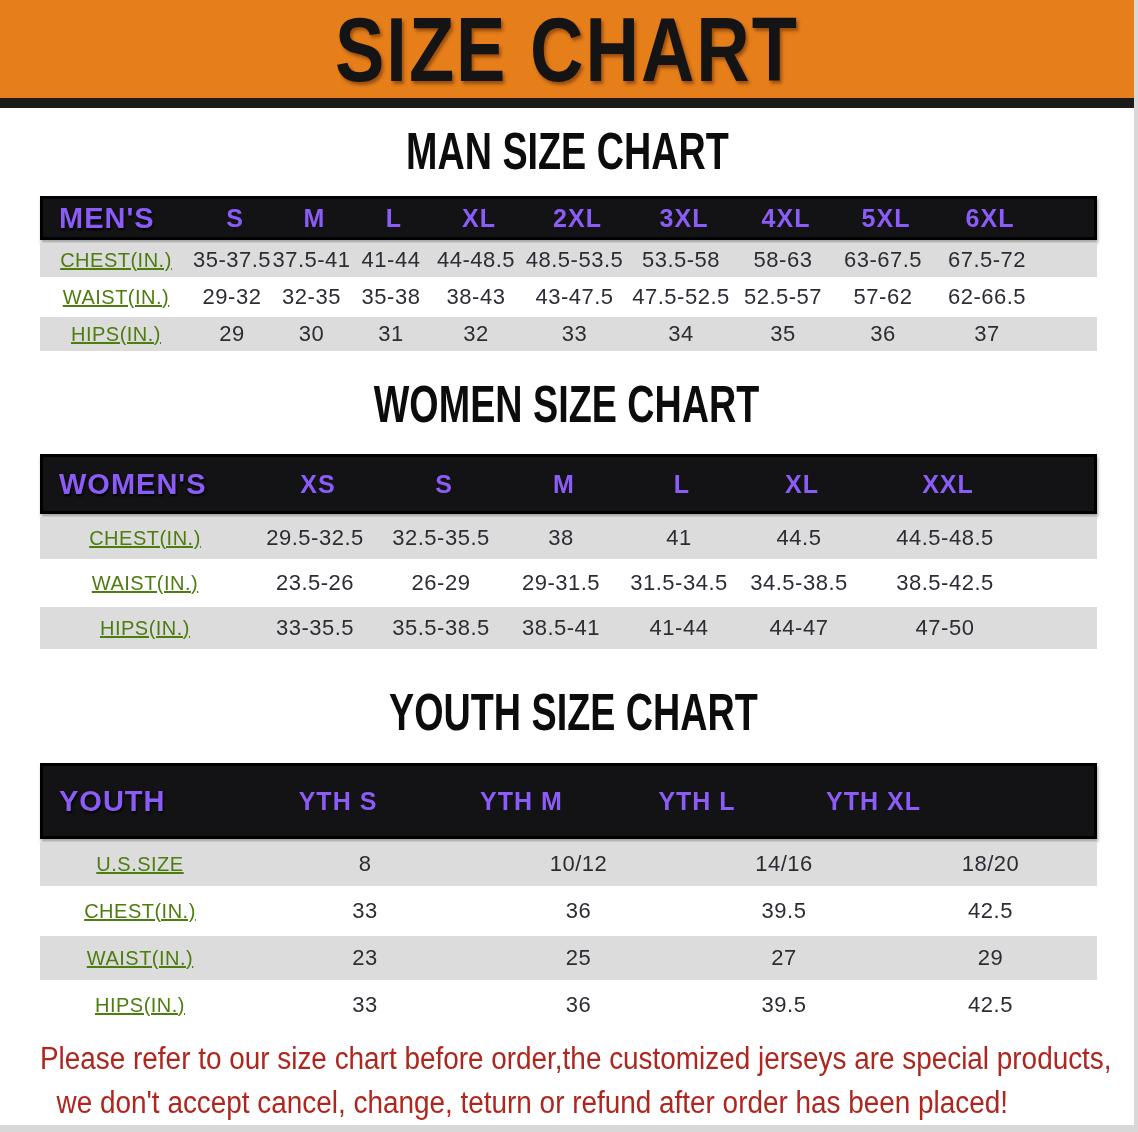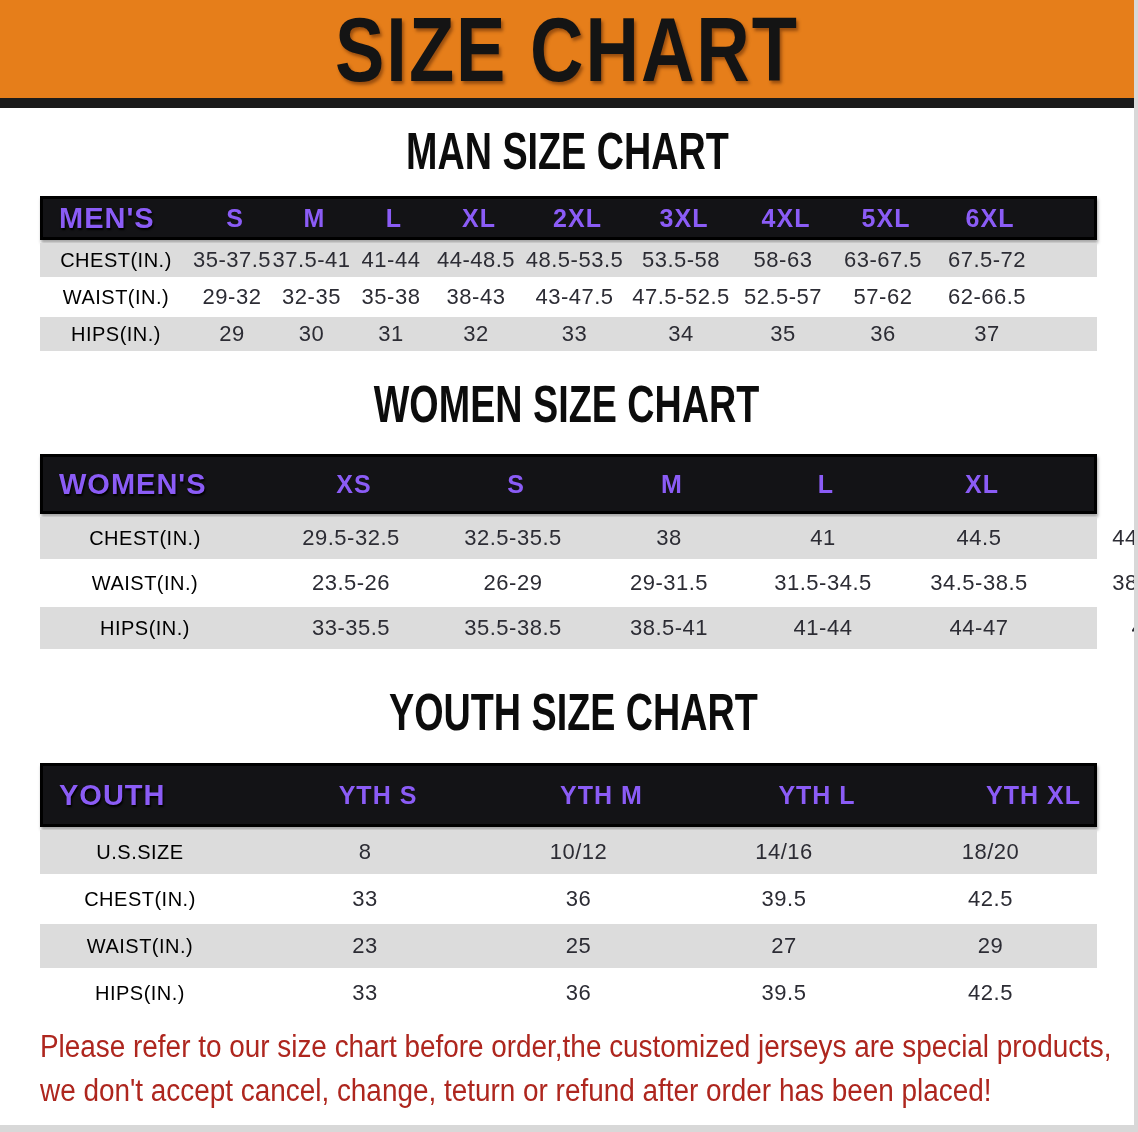--- a/index.html
+++ b/index.html
@@ -5,20 +5,21 @@
   html,body { margin:0; padding:0; background:#ffffff; }
   .page {
     position:relative;
     width:1138px; height:1132px;
     background:#ffffff;
     font-family:"Liberation Sans","DejaVu Sans",sans-serif;
     overflow:hidden;
     box-sizing:border-box;
     border-right:4px solid #d8d8d8;
     border-bottom:7px solid #d8d8d8;
+    text-align:center;
   }
 
   
   .banner {
     height:98px; background:#E67E1A;
     display:flex; align-items:center; justify-content:center;
   }
   .banner-title {
     display:inline-block;
     font-size:74px; font-weight:700; color:#141414;
@@ -58,40 +59,39 @@
   .trow { display:grid; margin-bottom:3px; color:#2c2c34; background:#ffffff; }
   .trow.gray { background:#dcdcdc; }
 
   .cell { display:flex; align-items:center; justify-content:center; }
   .thead .group-label {
     justify-content:flex-start; padding-left:16px;
     font-weight:700; font-size:29px; letter-spacing:1px;
     text-shadow:1px 2px 2px #000;
   }
   .thead .col-head { font-weight:700; font-size:25px; letter-spacing:1px; }
-  .trow .row-label { font-size:20px; letter-spacing:0.5px; color:#000000; }
+  .trow .row-label { font-size:20px; letter-spacing:0.5px; color:#4d7c0f;text-decoration:underline; }
   .trow .val { font-size:22px; letter-spacing:0.5px; }
 
   .men .thead, .men .trow {
     grid-template-columns:152px 80px 79px 80px 90px 107px 106px 98px 102px 106px 1fr;
   }
   .men .thead { height:44px; }
   .men .trow  { height:34px; }
 
   .women .thead, .women .trow {
     grid-template-columns:210px 130px 122px 118px 118px 122px 170px 1fr;
-    gap:36px;
   }
   .women .thead { height:60px; }
   .women .trow  { height:42px; }
 
   .youth .thead, .youth .trow {
     grid-template-columns:200px 190px 177px 174px 179px 1fr;
   }
-  .youth .thead { height:64px;gap:40px; }
+  .youth .thead { height:76px; }
   .youth .trow  { height:44px;gap:30px; }
 
   
   .disclaimer { margin:10px 0 0 40px; color:#AE261E; }
   .dline {
     display:block; white-space:nowrap;
     font-size:31px; line-height:44px;
     transform:scaleX(0.9); transform-origin:left center;
   }
 </style>

